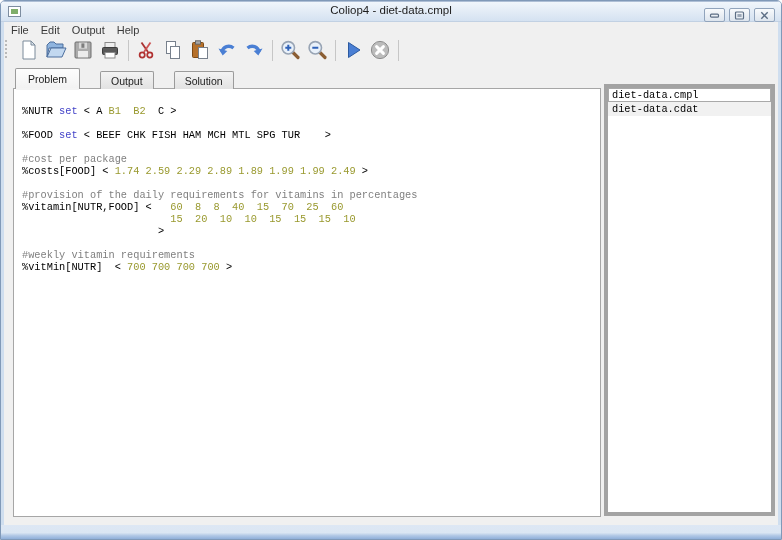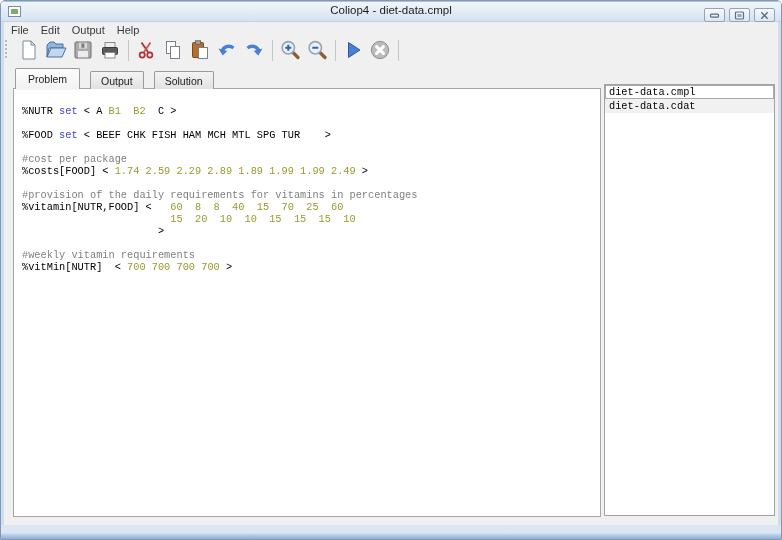--- a/index.html
+++ b/index.html
@@ -39,36 +39,36 @@
   .tb-handle{width:4px;height:20px;margin:0 7px 0 1px;
     background:repeating-linear-gradient(to bottom,#b9b9b9 0 2px,transparent 2px 4px);
     background-size:2px 100%;background-repeat:repeat-y;}
   .tb-btn{width:25px;height:24px;border:none;background:transparent;padding:1px;margin:0 1px;}
   .tb-btn svg{display:block;}
   .tb-sep{width:1px;height:21px;background:#c6c6c6;margin:0 4px;}
   
   .tabbar{position:absolute;left:14px;top:67px;height:21px;display:flex;align-items:flex-end;z-index:3;}
   .tab{height:18px;padding:0 10px;font-size:10.5px;color:#222;line-height:18px;
     background:linear-gradient(to bottom,#f3f3f3,#e2e2e2);
-    border:1px solid #9b9b9b;border-bottom:none;margin-right:10px;border-radius:2px 2px 0 0;}
+    border:1px solid #9b9b9b;border-bottom:none;margin-right:20px;border-radius:2px 2px 0 0;}
   .tab.active{height:21px;line-height:20px;background:linear-gradient(to bottom,#fdfdfd,#f2f2f2);
     padding:0 12px;position:relative;}
   .tab.active::after{content:"";position:absolute;left:0;right:0;bottom:-1px;height:2px;background:#f4f4f4;}
   
   .editor{position:absolute;left:12px;top:87px;width:588px;height:429px;background:#fff;
     border:1px solid #a6a6a6;padding:16px 4px 4px 8px;overflow:hidden;}
   .code{font:10.3px/12px "Liberation Mono",monospace;color:#000;}
   .code .line{white-space:pre;height:12px;}
   .tok-kw{color:var(--tok-kw,#4343c8);font-weight:normal;}
   .tok-num{color:var(--tok-num,#99992e);}
   .tok-comment{color:var(--tok-comment,#808080);}
   .tok-plain{color:var(--tok-plain,#000);}
   
   .filepanel{position:absolute;left:603px;top:83px;width:171px;height:432px;background:#fff;
-    border:1px solid #a3a3a3;overflow:hidden;}
+    border:4px solid #a3a3a3;overflow:hidden;}
   .file-row{font:10.3px/13px "Liberation Mono",monospace;color:#000;height:14px;
     padding:1px 0 8px 4px;white-space:pre;}
   .file-row.current{border:1px solid #a9a9a9;padding:0 0 0 3px;background:#fff;}
   .file-row.alt{background:#f1f1f1;}
 </style>
 </head>
 <body>
 
 <div class="window">
 

